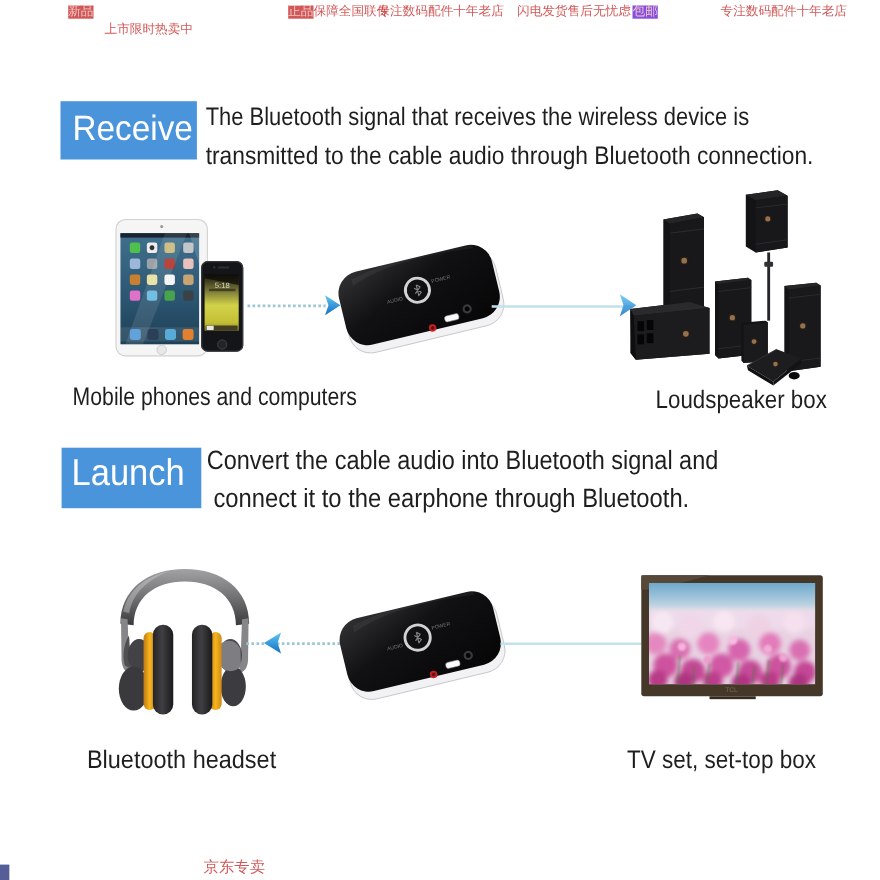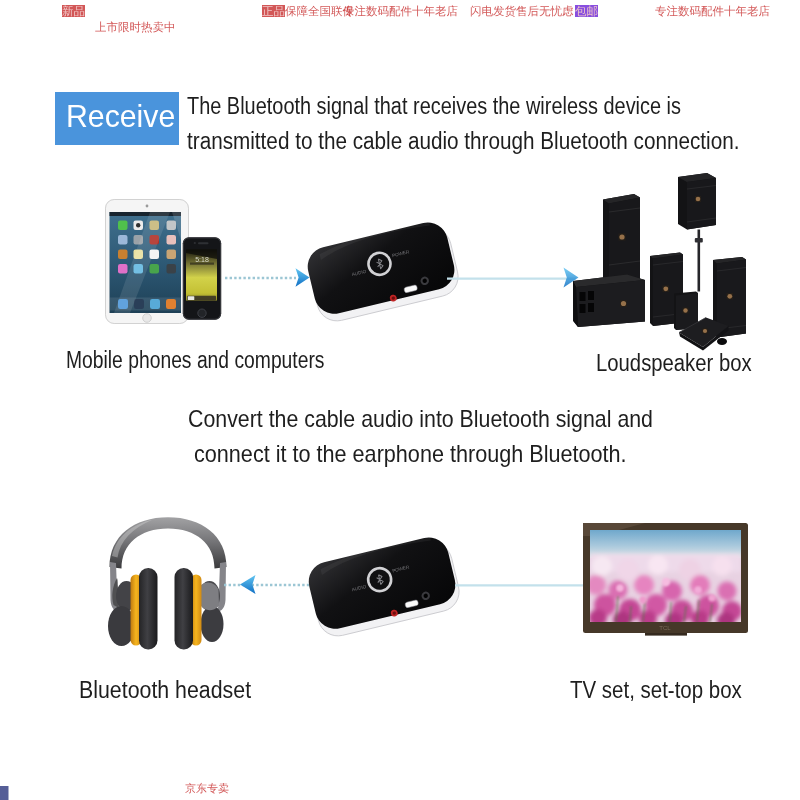--- a/index.html
+++ b/index.html
@@ -310,21 +310,24 @@
       <text x="665" y="629.5" font-size="6" fill="#7a6c58" text-anchor="middle" font-family="Liberation Sans">TCL</text>
       <rect x="645" y="633" width="42" height="2.6" fill="#352a1f"></rect>
     </g>
 
     <rect x="0" y="786" width="8.5" height="14" fill="#303a80" opacity="0.82"></rect>
   </svg>
 
   <div class="lbl" id="l1" style="left:66px;top:348.5px;font-size:23px;transform:scaleX(0.839);">Mobile phones and computers</div>
   <div class="lbl" id="l2" style="left:596px;top:352.2px;font-size:23px;transform:scaleX(0.882);">Loudspeaker box</div>
 
+  <div class="bluebox" style="left:56px;top:407px;width:127px;height:54.5px;">
+    <span id="lch" style="left:9px;top:6.4px;font-size:34px;transform:scaleX(0.923);">Launch</span>
+  </div>
   <div class="para" id="p2a" style="left:187.5px;top:406.7px;font-size:24px;transform:scaleX(0.889);">Convert the cable audio into Bluetooth signal and</div>
   <div class="para" id="p2b" style="left:193.5px;top:442.4px;font-size:24px;transform:scaleX(0.9005);">connect it to the earphone through Bluetooth.</div>
 
   <div class="lbl" id="l3" style="left:79px;top:679px;font-size:23px;transform:scaleX(0.928);">Bluetooth headset</div>
   <div class="lbl" id="l4" style="left:570px;top:678.7px;font-size:23px;transform:scaleX(0.890);">TV set, set-top box</div>
 
-  <div class="wm" style="left:185px;top:782px;font-size:11px;">京东专卖</div>
+  <div class="wm" style="left:185px;top:782px;font-size:14px;">京东专卖</div>
 
 </div>
 
 </body></html>

